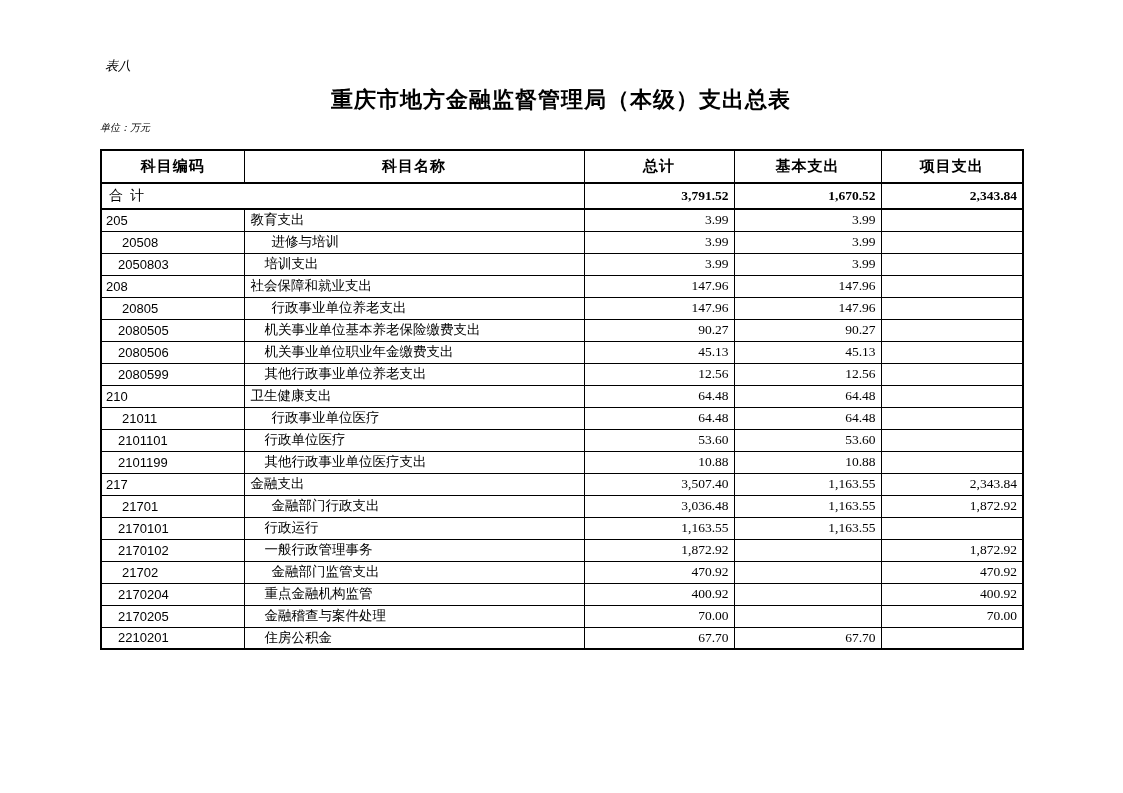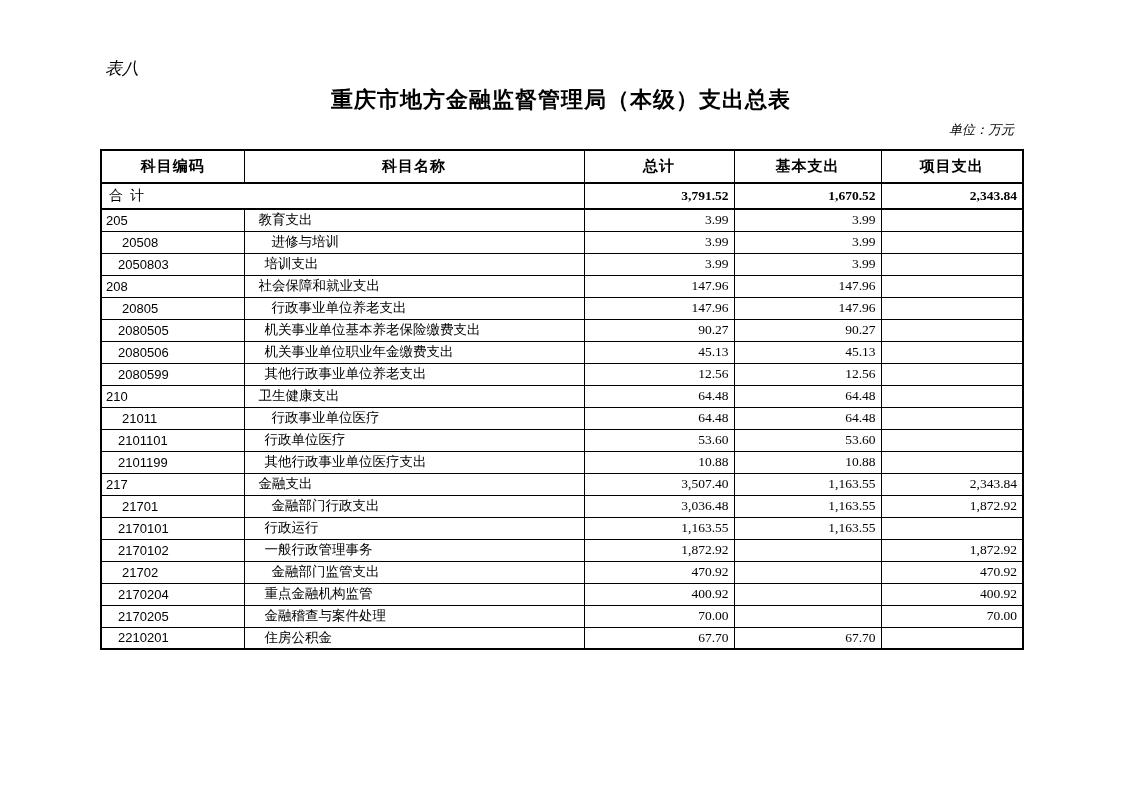--- a/index.html
+++ b/index.html
@@ -7,38 +7,37 @@
   body {
     width: 1123px; height: 793px;
     position: relative;
     font-family: "Liberation Serif", "DejaVu Serif", serif;
     color: #000;
     overflow: hidden;
   }
   .sheet-label {
     position: absolute;
     left: 105px; top: 57px;
-    font-size: 17px;
+    font-size: 13px;
     font-style: italic;
     font-family: "Liberation Serif", serif;
   }
   .doc-title {
     position: absolute;
     left: 100px; top: 85px; width: 922px;
     text-align: center;
     font-size: 22px;
     font-weight: bold;
     letter-spacing: 1px;
     font-family: "Liberation Serif", "DejaVu Serif", serif;
   }
   .unit-note {
     position: absolute;
-    left: 92px; top: 121px; width: 922px;
-    text-align: right;
-    font-size: 13px;
+    left: 100px; top: 121px; width: 922px;
+    font-size: 10px;
     font-style: italic;
     font-family: "Liberation Serif", serif;
   }
   table.budget {
     position: absolute;
     left: 100px; top: 149px;
     width: 922px;
     border-collapse: collapse;
     table-layout: fixed;
     border: 2px solid #000;
@@ -79,21 +78,21 @@
     font-size: 14px;
     padding-left: 7px; 
   }
   tr.total-row td.num { font-weight: bold; }
 
   td.code {
     font-family: "Liberation Sans", "DejaVu Sans", sans-serif;
     font-size: 13px;
     padding-left: 4px;
   }
-  td.name { padding-left: 14px; }
+  td.name { padding-left: 6px; }
   td.code.indent-1 { padding-left: 20px; }
   td.code.indent-2 { padding-left: 16px; }
   td.name.indent-1 { padding-left: 27px; }
   td.name.indent-2 { padding-left: 20px; }
   td.num {
     text-align: right;
     padding-right: 5px;
     font-family: "Liberation Serif", "DejaVu Serif", serif;
   }
 </style>

